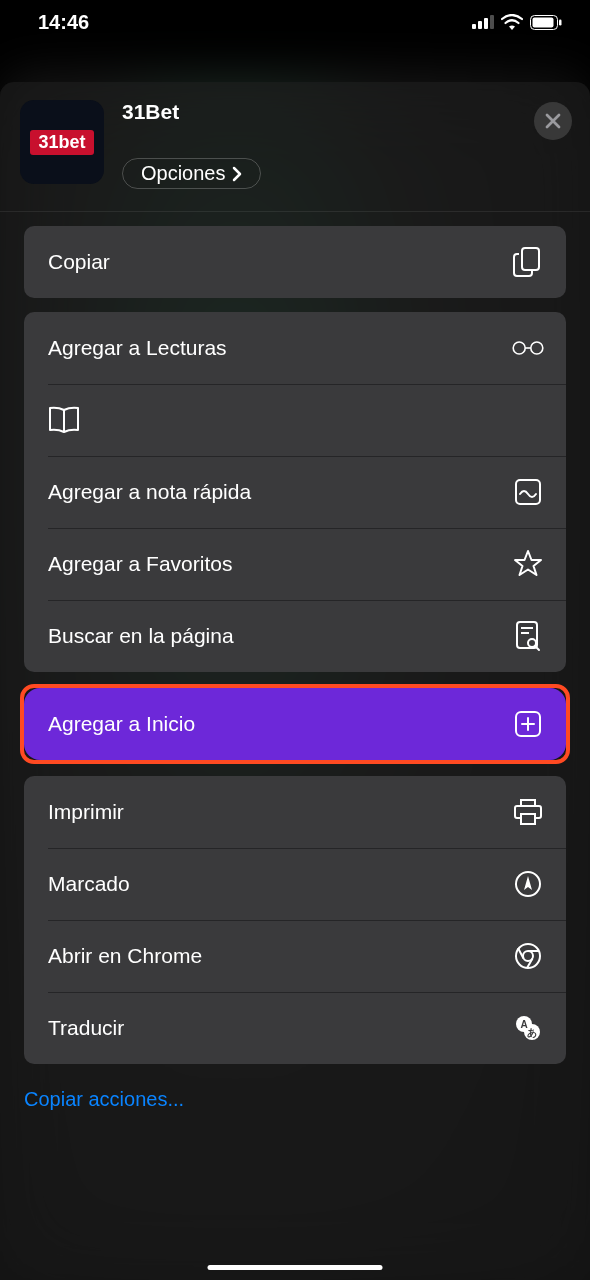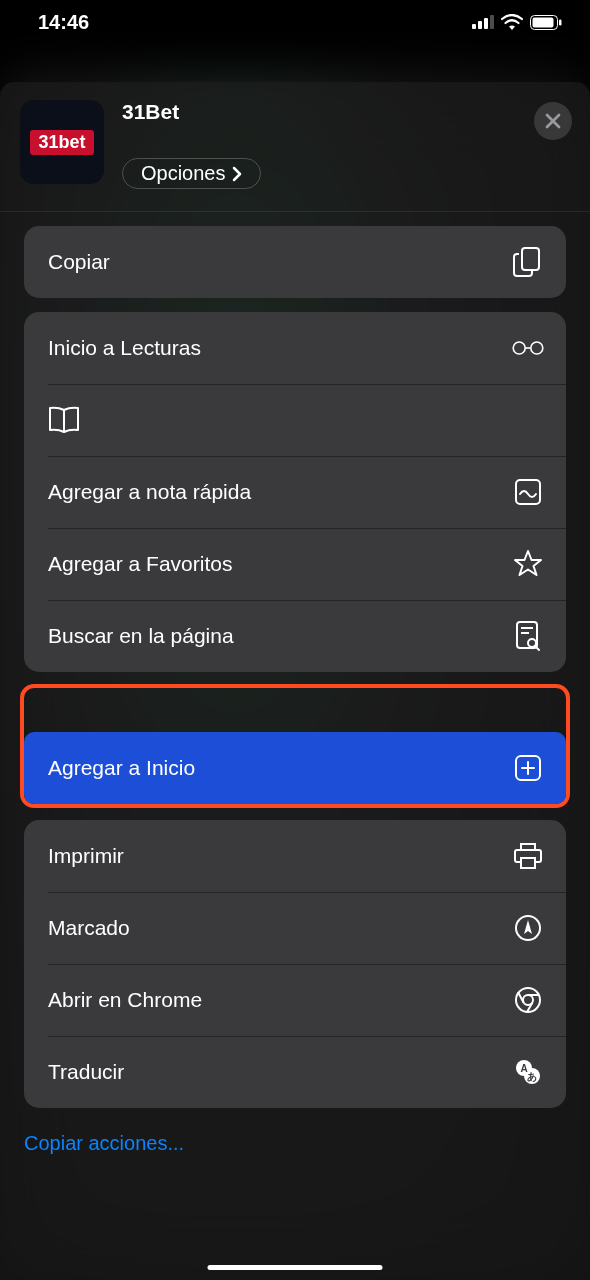--- a/index.html
+++ b/index.html
@@ -85,21 +85,21 @@
     background: rgba(120,120,120,0.35);
     display: flex; align-items: center; justify-content: center;
     cursor: pointer;
     flex-shrink: 0;
     margin-top: 2px;
   }
 
   .actions { padding: 14px 24px 0 24px; }
   .group {
     background: #3a3a3c;
-    border-radius: 15px;
+    border-radius: 10px;
     margin-bottom: 14px;
     overflow: hidden;
   }
   .row {
     display: flex;
     align-items: center;
     justify-content: space-between;
     padding: 20px 22px 20px 24px;
     cursor: pointer;
     position: relative;
@@ -111,21 +111,21 @@
     height: 1px;
     background: rgba(0,0,0,0.35);
   }
   .row-label { font-size: 21px; color: #fff; }
   .row-icon { width: 32px; height: 32px; display: flex; align-items: center; justify-content: center; }
   .row-highlight {
     border: 4px solid #ff4a22;
     border-radius: 14px;
     margin: -2px -4px 12px -4px;
   }
-  .row-highlight .row { background: #1d4ed8; border-radius: 10px; margin-top: 44px; }
+  .row-highlight .row { background: #6d28d9; border-radius: 16px; }
 
   .edit-link {
     color: #0a84ff;
     font-size: 20px;
     padding: 10px 24px 40px 24px;
     cursor: pointer;
   }
 
   .home-indicator {
     position: absolute;
@@ -192,21 +192,21 @@
           <span class="row-icon">
             <svg width="30" height="32" viewBox="0 0 30 32">
               <rect x="9" y="2" width="17" height="22" rx="3" stroke="#fff" stroke-width="2" fill="none"></rect>
               <path d="M6 8 L4 8 Q1 8 1 11 L1 27 Q1 30 4 30 L16 30 Q19 30 19 27 L19 25" stroke="#fff" stroke-width="2" fill="none"></path>
             </svg>
           </span>
         </div>
       </div>
       <div class="group">
         <div class="row">
-          <span class="row-label">Inicio a Lecturas</span>
+          <span class="row-label">Agregar a Lecturas</span>
           <span class="row-icon">
             <svg width="40" height="18" viewBox="0 0 40 18">
               <circle cx="9" cy="9" r="7.5" stroke="#fff" stroke-width="2" fill="none"></circle>
               <circle cx="31" cy="9" r="7.5" stroke="#fff" stroke-width="2" fill="none"></circle>
               <line x1="16.5" y1="9" x2="23.5" y2="9" stroke="#fff" stroke-width="2"></line>
             </svg>
           </span>
         </div>
         <div class="row">
           <span class="row-icon">

